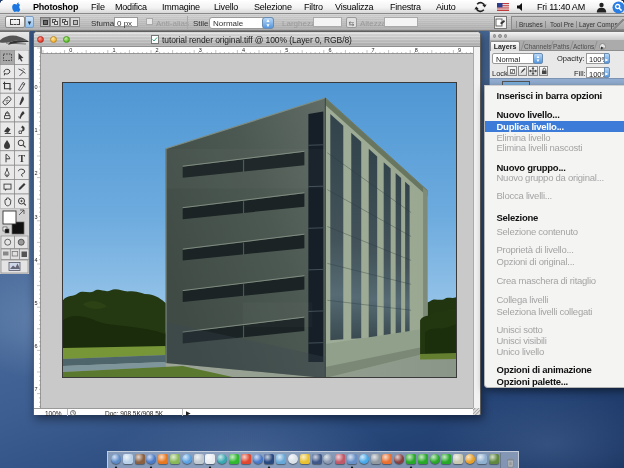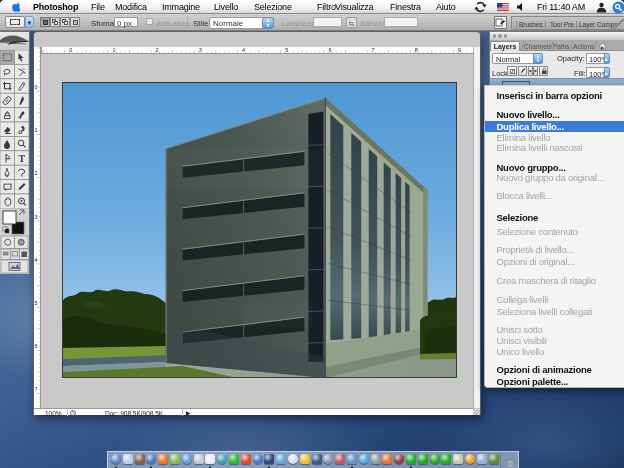--- a/index.html
+++ b/index.html
@@ -57,20 +57,30 @@
 #dock { left:107px; top:451px; width:412px; height:17px;
   background:rgba(186,200,220,.62); border:1px solid rgba(255,255,255,.5); border-bottom:none; }
 </style>
 </head>
 <body>
 <div class="abs" id="cloud1"></div>
 <div class="abs" id="cloud2"></div>
 <div class="abs" id="cloud3"></div>
 
 <div class="abs" id="docwin">
+  <div class="abs" id="dtitle">
+    <div class="tl" style="left:2.5px;background:radial-gradient(circle at 35% 30%,#ff9a8a,#e33a2c 70%,#a01408);border:0.5px solid #b03325"></div>
+    <div class="tl" style="left:15.5px;background:radial-gradient(circle at 35% 30%,#ffe9a0,#f5b32c 70%,#c07d08);border:0.5px solid #c08a25"></div>
+    <div class="tl" style="left:28.5px;background:radial-gradient(circle at 35% 30%,#c8f0a0,#5dbb2c 70%,#2d7d08);border:0.5px solid #4a9a25"></div>
+    <svg class="abs" style="left:117px;top:3px" width="8" height="9" viewBox="0 0 8 9">
+        <rect x="0.5" y="0.5" width="7" height="8" fill="#fff" stroke="#777"></rect>
+        <path d="M1.5 4.5 L3 6 L6 2.5" stroke="#3a7" stroke-width="1" fill="none"></path>
+      </svg>
+    <span class="abs" style="left:128px;top:3px;white-space:nowrap;font-size:8.5px;letter-spacing:-0.1px">tutorial render original.tiff @ 100% (Layer 0, RGB/8)</span>
+  </div>
   <div class="abs" id="rtop">
       <svg width="432" height="7" viewBox="0 0 432 7">
         <line x1="1.0" y1="3" x2="1.0" y2="7" stroke="#888" stroke-width="0.5"></line>
         <line x1="5.3" y1="5" x2="5.3" y2="7" stroke="#888" stroke-width="0.5"></line>
         <line x1="9.6" y1="5" x2="9.6" y2="7" stroke="#888" stroke-width="0.5"></line>
         <line x1="14.0" y1="5" x2="14.0" y2="7" stroke="#888" stroke-width="0.5"></line>
         <line x1="18.3" y1="5" x2="18.3" y2="7" stroke="#888" stroke-width="0.5"></line>
         <line x1="22.6" y1="3" x2="22.6" y2="7" stroke="#888" stroke-width="0.5"></line>
         <line x1="26.9" y1="5" x2="26.9" y2="7" stroke="#888" stroke-width="0.5"></line>
         <line x1="31.2" y1="5" x2="31.2" y2="7" stroke="#888" stroke-width="0.5"></line>
@@ -676,21 +686,21 @@
     <path d="M5.8 2.4 C6.0 1.4 6.8 0.7 7.8 0.6 C7.9 1.6 7.2 2.5 6.2 2.7 Z" fill="#1b76e0"></path>
     <path d="M8.2 6.0 c0-1.2 1.0-1.8 1.0-1.8 c-0.6-0.9-1.5-1.0-1.8-1.0 c-0.8 0-1.5 0.5-1.9 0.5 c-0.4 0-1.0-0.5-1.7-0.5 c-0.9 0-1.7 0.5-2.2 1.3 c-0.9 1.6-0.2 4.0 0.6 5.3 c0.4 0.6 0.9 1.3 1.6 1.3 c0.6 0 0.9-0.4 1.7-0.4 c0.8 0 1.0 0.4 1.7 0.4 c0.7 0 1.2-0.6 1.6-1.3 c0.5-0.7 0.7-1.4 0.7-1.5 c0 0-1.3-0.5-1.3-2.3 Z" fill="#1b76e0" transform="translate(0,-1.2)"></path>
     <circle cx="10.4" cy="6.2" r="1.5" fill="#f6f6f6"></circle>
   </svg>
   <span class="mi" style="left:33px;font-weight:bold">Photoshop</span>
   <span class="mi" style="left:91px">File</span>
   <span class="mi" style="left:115px">Modifica</span>
   <span class="mi" style="left:162px">Immagine</span>
   <span class="mi" style="left:214px">Livello</span>
   <span class="mi" style="left:254px">Selezione</span>
-  <span class="mi" style="left:317px">Filtro</span>
+  <span class="mi" style="left:304px">Filtro</span>
   <span class="mi" style="left:335px">Visualizza</span>
   <span class="mi" style="left:390px">Finestra</span>
   <span class="mi" style="left:436px">Aiuto</span>
   <svg class="abs" style="left:474px;top:1px" width="13" height="12" viewBox="0 0 13 12">
     <path d="M3.2 3.2 A4.3 4.3 0 0 1 10.7 5.2" stroke="#222" stroke-width="1.6" fill="none"></path>
     <path d="M9.8 8.8 A4.3 4.3 0 0 1 2.3 6.8" stroke="#222" stroke-width="1.6" fill="none"></path>
     <path d="M12.6 3.4 L10.8 6.4 L8.3 3.9 Z" fill="#222"></path>
     <path d="M0.4 8.6 L2.2 5.6 L4.7 8.1 Z" fill="#222"></path>
   </svg>
   <svg class="abs" style="left:497px;top:3px" width="12" height="8" viewBox="0 0 12 8">

